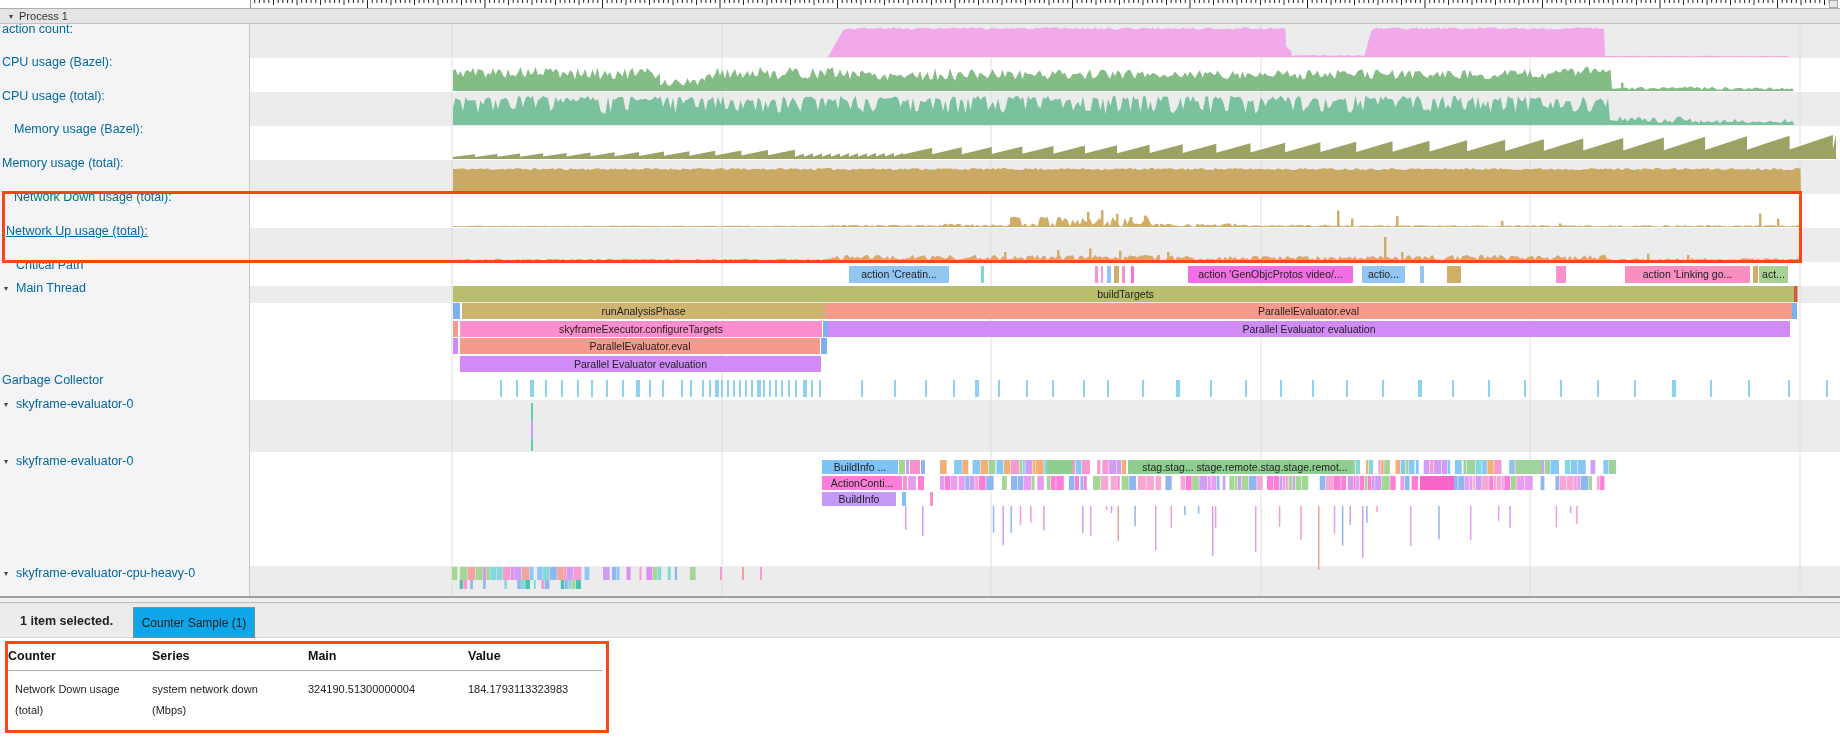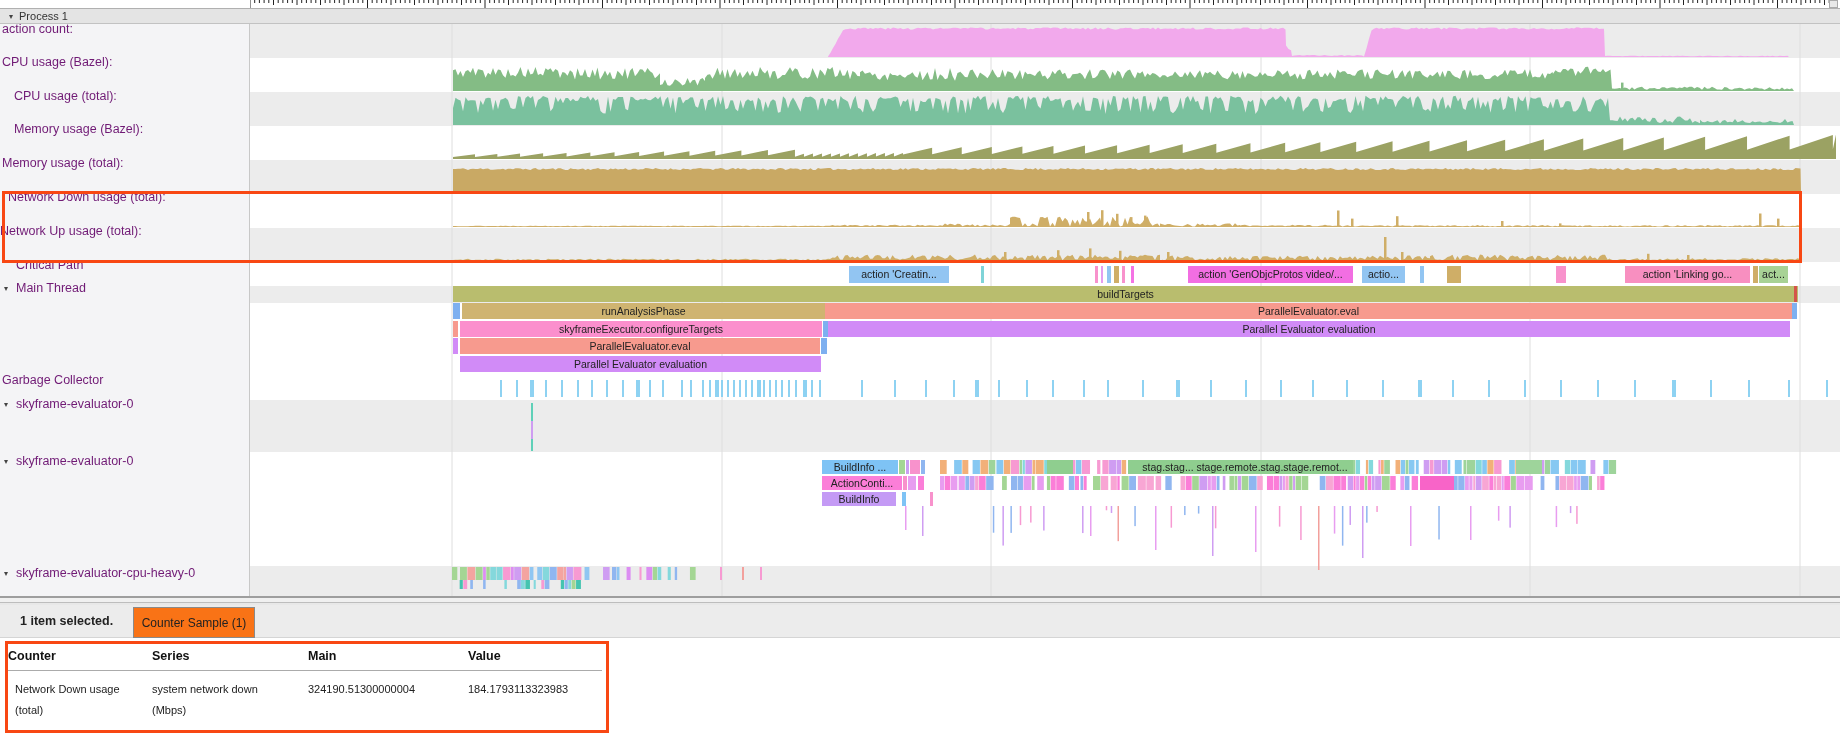--- a/index.html
+++ b/index.html
@@ -8,28 +8,28 @@
   #process-header{position:absolute;left:0;top:8px;width:1840px;height:16px;background:#e4e4e4;
     border-top:1px solid #b0b0b0;border-bottom:1px solid #c2c2c2;box-sizing:border-box;
     display:flex;align-items:center;z-index:6;}
   #process-header .arrow{font-size:8px;color:#444;margin-left:9px;}
   #process-header .plabel{font-size:11px;color:#333;margin-left:6px;}
   #corner-box{position:absolute;right:2px;top:0;width:9px;height:8px;background:#e8e8e8;border:1px solid #aaa;box-sizing:border-box;z-index:7;}
   #sidebar{position:absolute;left:0;top:24px;width:250px;height:572px;background:#f4f4f6;
     border-right:1px solid #c8c8c8;box-sizing:border-box;z-index:5;}
   .side-item{position:absolute;left:0;display:flex;align-items:center;height:16px;white-space:nowrap;}
   .side-item .tri{font-size:8px;color:#444;width:12px;text-align:center;}
-  .side-item .lbl{font-size:12.5px;color:#701a75;}
+  .side-item .lbl{font-size:12.5px;color:#0369a1;}
   #timeline-svg{position:absolute;left:250px;top:0;z-index:1;}
   #divider{position:absolute;left:0;top:596px;width:1840px;height:9px;z-index:6;
     background:linear-gradient(#9e9e9e 0 2px,#f0f0f0 2px 6px,#bdbdbd 6px 7px,#e8e8e8 7px 9px);}
   #bottom-panel{position:absolute;left:0;top:605px;width:1840px;height:137px;background:#fff;z-index:5;padding-left:12px;}
   #bottom-strip{position:absolute;left:0;top:0;width:1840px;height:33px;background:#ececec;border-bottom:1px solid #d5d5d5;box-sizing:border-box;}
   #status-text{position:absolute;left:20px;top:9px;font-size:12.5px;font-weight:bold;color:#222;}
-  #detail-tab{position:absolute;left:133px;top:2px;width:122px;height:31px;background:#f97316;
+  #detail-tab{position:absolute;left:133px;top:2px;width:122px;height:31px;background:#0ea5e9;
     border:1px solid #8a8a8a;box-sizing:border-box;display:flex;align-items:center;justify-content:center;
     font-size:12px;color:#222;z-index:3;}
   #detail-table{position:absolute;left:6px;top:38px;width:600px;height:95px;}
   .th-cell{position:absolute;top:6px;font-size:12.5px;font-weight:bold;color:#111;}
   .hdr-line{position:absolute;top:27px;left:2px;width:594px;height:1px;background:#ababab;}
   .td-cell{position:absolute;top:36px;font-size:11px;color:#222;line-height:21px;}
   .annotation{position:absolute;border:3px solid #f84713;box-sizing:border-box;z-index:20;}
 </style>
 </head>
 <body>
@@ -842,34 +842,34 @@
     <span class="arrow">▾</span>
     <span class="plabel">Process 1</span>
   </div>
   <div id="sidebar">
       <div class="side-item" style="top: -3px;">
         <span class="lbl" style="margin-left: 2px;">action count:</span>
       </div>
       <div class="side-item" style="top: 30px;">
         <span class="lbl" style="margin-left: 2px;">CPU usage (Bazel):</span>
       </div>
-      <div class="side-item" style="top: 64px; padding-left: 12px;">
+      <div class="side-item" style="top: 64px;">
         <span class="lbl" style="margin-left: 2px;">CPU usage (total):</span>
       </div>
       <div class="side-item" style="top: 97px;">
         <span class="lbl" style="margin-left: 14px;">Memory usage (Bazel):</span>
       </div>
       <div class="side-item" style="top: 131px;">
         <span class="lbl" style="margin-left: 2px;">Memory usage (total):</span>
       </div>
       <div class="side-item" style="top: 165px;">
-        <span class="lbl" style="margin-left: 8px;">Network Down usage (total):</span>
+        <span class="lbl" style="margin-left: 2px; padding-left: 12px;">Network Down usage (total):</span>
       </div>
       <div class="side-item" style="top: 199px;">
-        <span class="lbl" style="margin-left: 0;">Network Up usage (total):</span>
+        <span class="lbl" style="margin-left: 6px; text-decoration: underline;">Network Up usage (total):</span>
       </div>
       <div class="side-item" style="top: 233px;">
         <span class="lbl" style="margin-left: 16px;">Critical Path</span>
       </div>
       <div class="side-item" style="top: 256px;">
         <span class="tri">▾</span>
         <span class="lbl" style="margin-left: 4px;">Main Thread</span>
       </div>
       <div class="side-item" style="top: 348px;">
         <span class="lbl" style="margin-left: 2px;">Garbage Collector</span>

